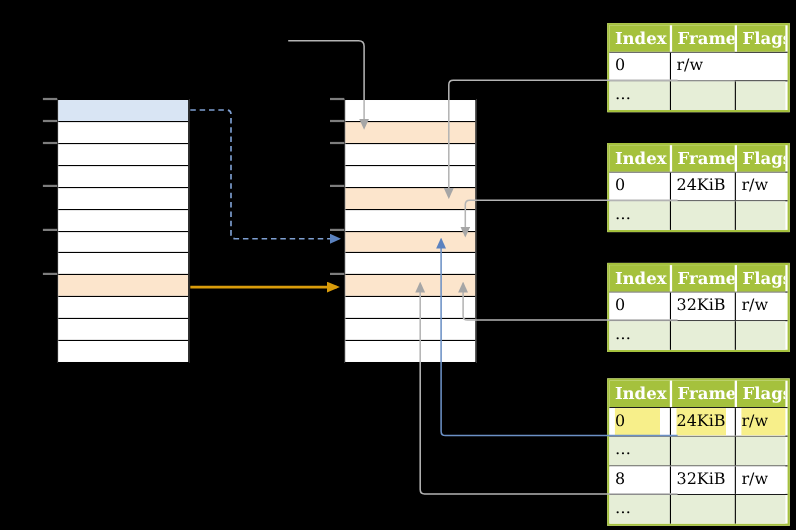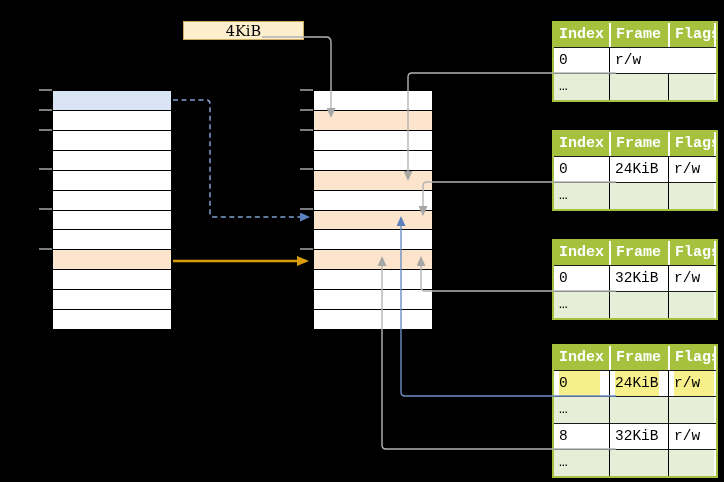--- a/index.html
+++ b/index.html
@@ -24,42 +24,39 @@
   .memrow + .memrow{border-top:1px solid #000;}
   .memrow.hl-blue{background:#d9e5f4;}
   .memrow.hl-orange{background:#fce5cc;}
   .tick{position:absolute;width:13px;height:2px;background:#7d7d7d;}
   
   .pagetable{
     position:absolute;left:552px;width:162px;
     border:2px solid #a5c13d;background:#fff;
     font-size:14.5px;color:#000;
   }
-  .pt-row{display:grid;grid-template-columns:55px 59px 46px;font-family:Liberation Mono, monospace;}
+  .pt-row{display:grid;grid-template-columns:55px 59px 46px;}
   .pt-head .pt-cell{
     background:#a5c13d;color:#fff;font-weight:bold;font-size:15px;
     height:24px;line-height:24px;
   }
   .pt-head .pt-cell + .pt-cell{border-left:2px solid #fff;}
   .pt-body{border-top:1px solid #1a1a1a;}
   .pt-body .pt-cell{height:25px;line-height:25px;background:#fff;}
   .pt-body .pt-cell + .pt-cell{border-left:1px solid #000;}
   .pt-body.shaded .pt-cell{background:#e6eed7;height:26px;line-height:24px;}
   .pt-cell{padding-left:5px;white-space:nowrap;overflow:hidden;}
   .hl-yellow{display:inline-block;min-width:41px;background:#f7ef8a;}
   svg.overlay{position:absolute;left:0;top:0;pointer-events:none;}
 </style>
 </head>
 <body>
 
 <div class="canvas">
 
-  <div class="size-box">
-    <span>4KiB</span>
-  </div>
 
   <div id="leftcol" class="memcol" style="left:52px">
       <div class="memrow hl-blue"></div>
       <div class="memrow"></div>
       <div class="memrow"></div>
       <div class="memrow"></div>
       <div class="memrow"></div>
       <div class="memrow"></div>
       <div class="memrow"></div>
       <div class="memrow"></div>

